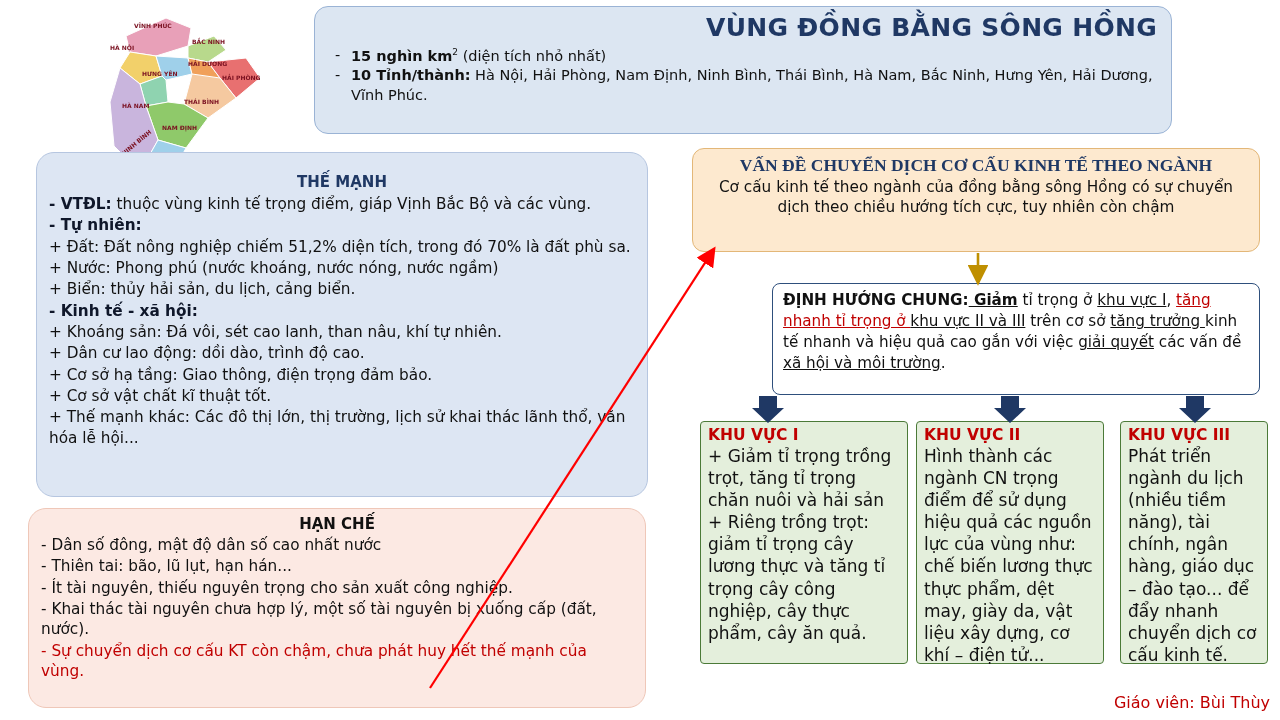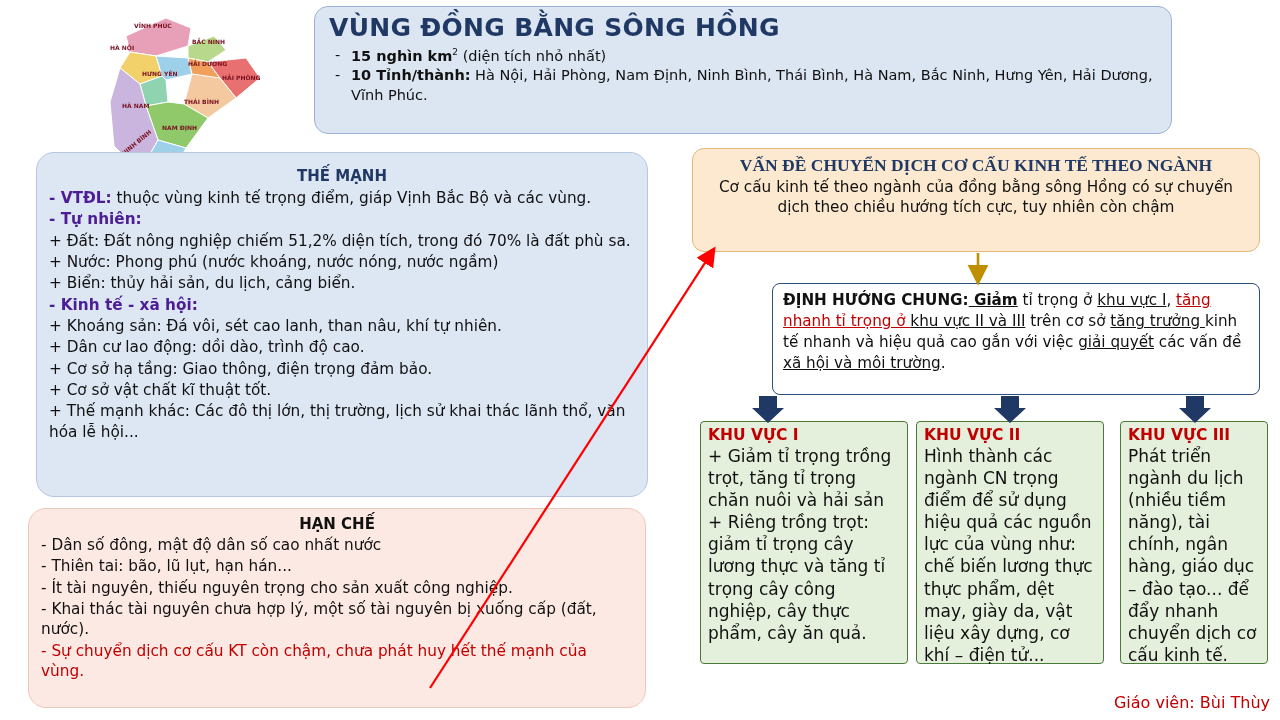--- a/index.html
+++ b/index.html
@@ -16,40 +16,40 @@
   #map-area svg { display:block; }
   .map-label { font-size:6px; font-weight:bold; fill:#7a1020; }
 
   
   #title-box {
     position:absolute; left:314px; top:6px; width:858px; height:128px;
     background:#dce6f2; border:1.5px solid #9ab3d5; border-radius:14px;
     padding:6px 14px 8px 14px;
   }
   #title-box h1 {
-    margin:0 0 4px 0; text-align:left;
+    margin:0 0 4px 0; text-align:right;
     font-size:25px; font-weight:bold; color:#1f3864; letter-spacing:.3px;
   }
   .bullet-row { display:flex; font-size:14.5px; color:#111; line-height:1.35; }
   .bullet-dash { width:22px; flex:0 0 22px; padding-left:6px; }
   .bullet-text { flex:1; }
   .bullet-text b { font-weight:bold; }
   sup { font-size:9px; }
 
   
   #strength-box {
     position:absolute; left:36px; top:152px; width:612px; height:345px;
     background:#dde6f3; border:1.5px solid #b6c6e0; border-radius:18px;
-    padding:14px 12px 4px 12px;
+    padding:20px 12px 4px 12px;
   }
   #strength-box .box-title {
     text-align:center; font-weight:bold; font-size:15px; color:#1f3864; margin-bottom:3px;
   }
   #strength-box p { margin:0 0 1px 0; font-size:15.3px; color:#111; line-height:1.33; }
-  #strength-box p b, .blue-b { color:#4c1d95; font-weight:bold; }
+  #strength-box p b, .blue-b { color:#0f172a; font-weight:bold; }
 
   
   #limit-box {
     position:absolute; left:28px; top:508px; width:618px; height:200px;
     background:#fce9e3; border:1.5px solid #efc7b8; border-radius:18px;
     padding:6px 12px 4px 12px;
   }
   #limit-box .box-title {
     text-align:center; font-weight:bold; font-size:15px; color:#111; margin-bottom:2px;
   }

